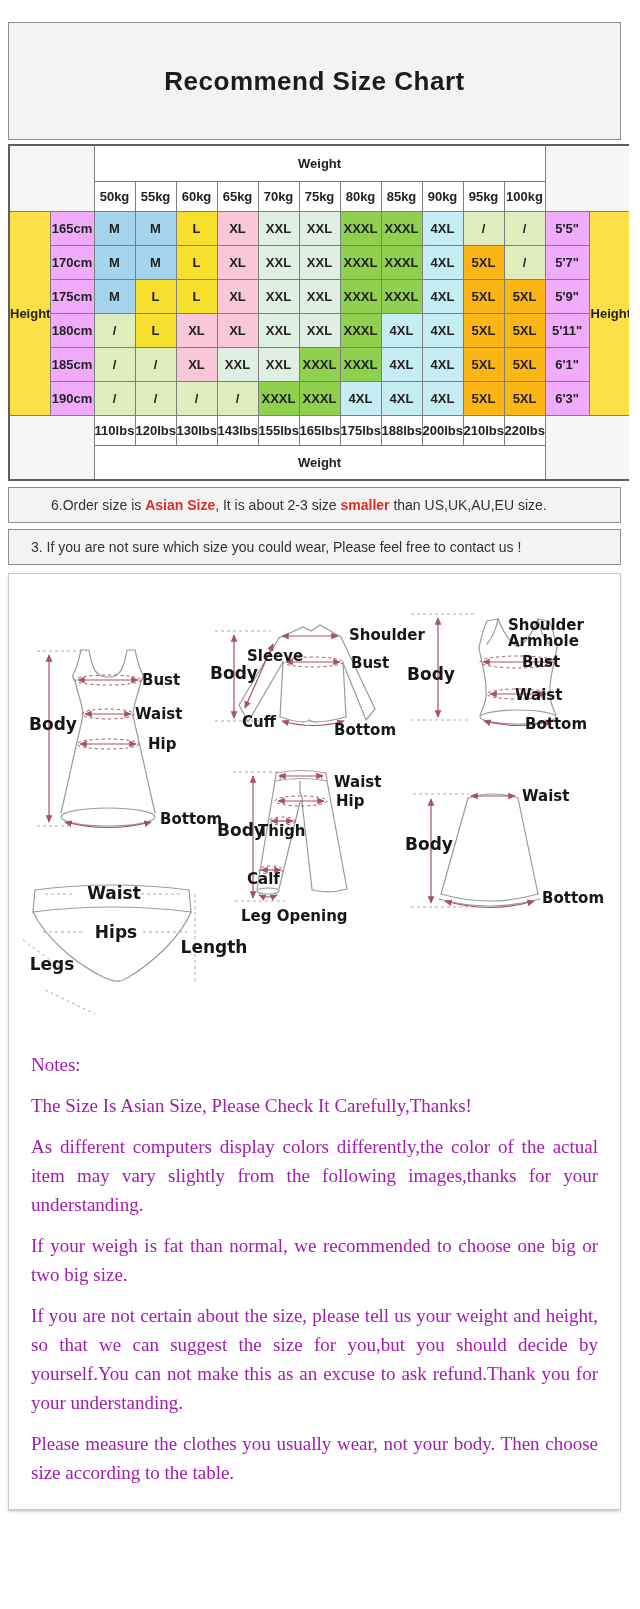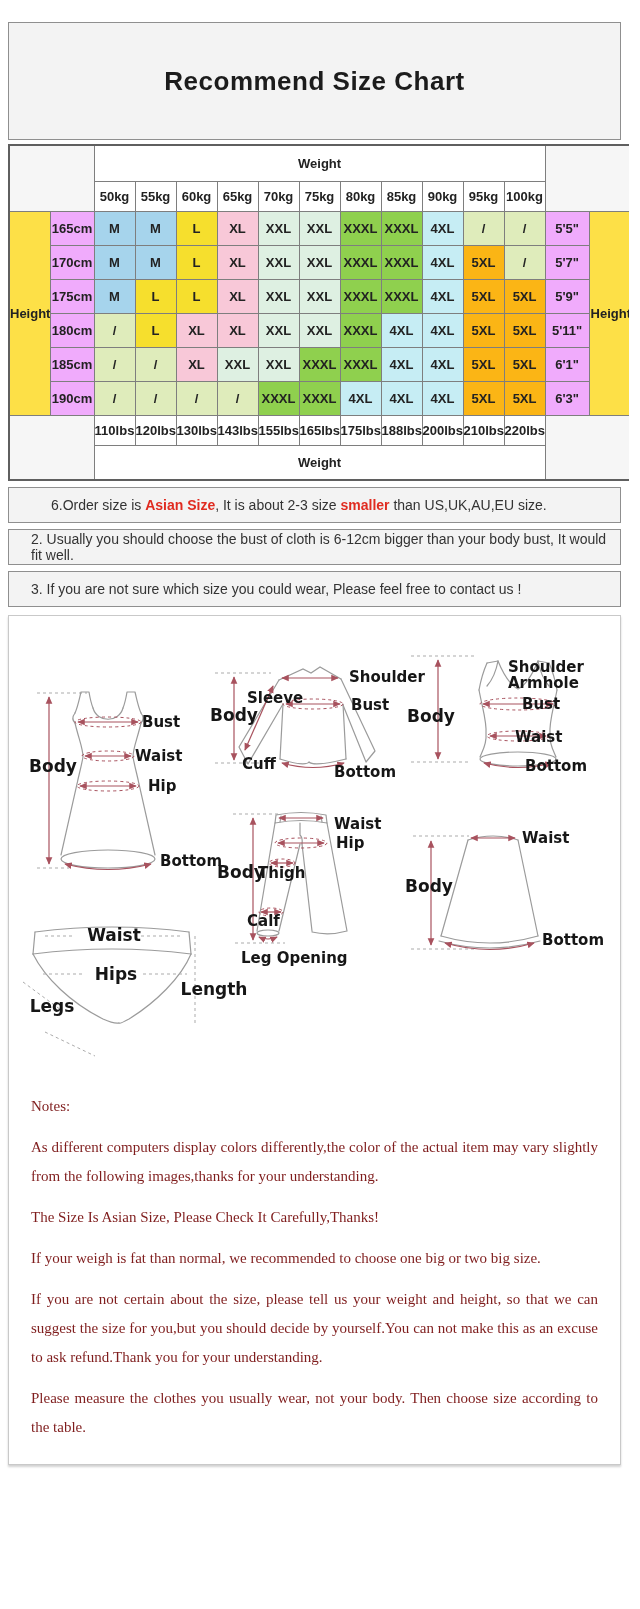--- a/index.html
+++ b/index.html
@@ -22,21 +22,21 @@
   .red{color:#e02b20;font-weight:bold;}
   .lower-box{margin:8px 8px 0 8px;border:1px solid #c9c9c9;background:#fff;box-shadow:0 2px 2px rgba(0,0,0,.18);}
   svg.art{display:block;}
   .g{stroke:#9b9b9b;fill:none;stroke-width:1.2;stroke-linecap:round;}
   .gd{stroke:#ababab;fill:none;stroke-width:1;stroke-dasharray:3,3;}
   .r{stroke:#a8525e;fill:none;stroke-width:1.2;}
   .rd{stroke:#a8525e;fill:none;stroke-width:1;stroke-dasharray:3,3;}
   .ra{marker-start:url(#ah);marker-end:url(#ah);}
   text.lab{font:bold 15px "DejaVu Sans",sans-serif;fill:#161616;}
   text.lab2{font:bold 17px "DejaVu Sans",sans-serif;fill:#161616;}
-  .notes{padding:14px 22px 10px 22px;font-family:"Liberation Serif",serif;font-size:15px;line-height:29px;color:#7f1d1d;}
+  .notes{padding:14px 22px 10px 22px;font-family:"Liberation Serif",serif;font-size:19px;line-height:29px;color:#a21caf;}
   .notes p{margin:0 0 12px 0;text-align:justify;}
   .notes p.nh{text-align:left;}
 </style>
 </head>
 <body>
 
 <div class="page">
 
   <section class="chart-area">
     <div class="title-box">
@@ -190,23 +190,20 @@
         <td class="corner" colspan="2" rowspan="2"></td>
       </tr>
       <tr class="frow">
         <th class="wlabel" colspan="11">Weight</th>
       </tr>
     </tbody>
       </table>
 
     <div class="note-box nb1">
       <div class="txt"><span>6.Order size is </span><span class="red">Asian Size</span><span>, It is about 2-3 size </span><span class="red">smaller</span><span> than US,UK,AU,EU size.</span></div>
-    </div>
-    <div class="note-box">
-      <div class="txt">2. Usually you should choose the bust of cloth is 6-12cm bigger than your body bust, It would fit well.</div>
     </div>
     <div class="note-box">
       <div class="txt">3. If you are not sure which size you could wear, Please feel free to contact us !</div>
     </div>
   </section>
 
   <section class="lower-box">
     <svg class="art" width="622" height="462" viewBox="0 0 622 462">
       <defs>
         <marker id="ah" viewBox="0 0 10 10" refX="8" refY="5" markerWidth="7" markerHeight="7" orient="auto-start-reverse">
@@ -336,20 +333,20 @@
         <path class="gd" d="M186,320 L186,410"></path>
         <text class="lab2" x="105" y="325" text-anchor="middle">Waist</text>
         <text class="lab2" x="107" y="364" text-anchor="middle">Hips</text>
         <text class="lab2" x="43" y="396" text-anchor="middle">Legs</text>
         <text class="lab2" x="205" y="379" text-anchor="middle">Length</text>
       </g>
     </svg>
 
     <div class="notes">
       <p class="nh">Notes:</p>
+      <p>The Size Is Asian Size, Please Check It Carefully,Thanks!</p>
       <p>As different computers display colors differently,the color of the actual item may vary slightly from the following images,thanks for your understanding.</p>
-      <p>The Size Is Asian Size, Please Check It Carefully,Thanks!</p>
       <p>If your weigh is fat than normal, we recommended to choose one big or two big size.</p>
       <p>If you are not certain about the size, please tell us your weight and height, so that we can suggest the size for you,but you should decide by yourself.You can not make this as an excuse to ask refund.Thank you for your understanding.</p>
       <p>Please measure the clothes you usually wear, not your body. Then choose size according to the table.</p>
     </div>
   </section>
 </div>
 
 </body></html>

